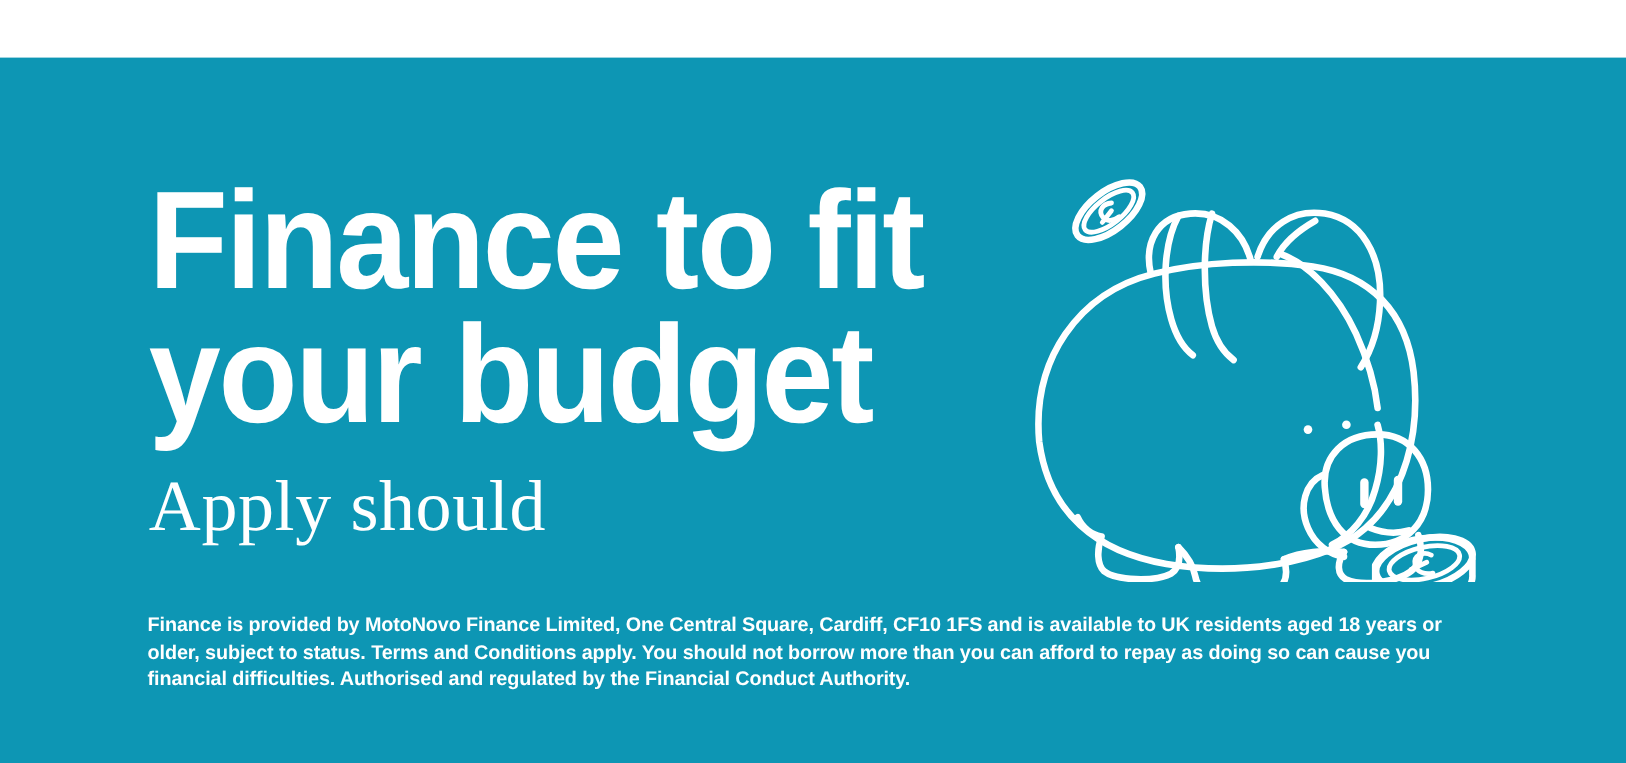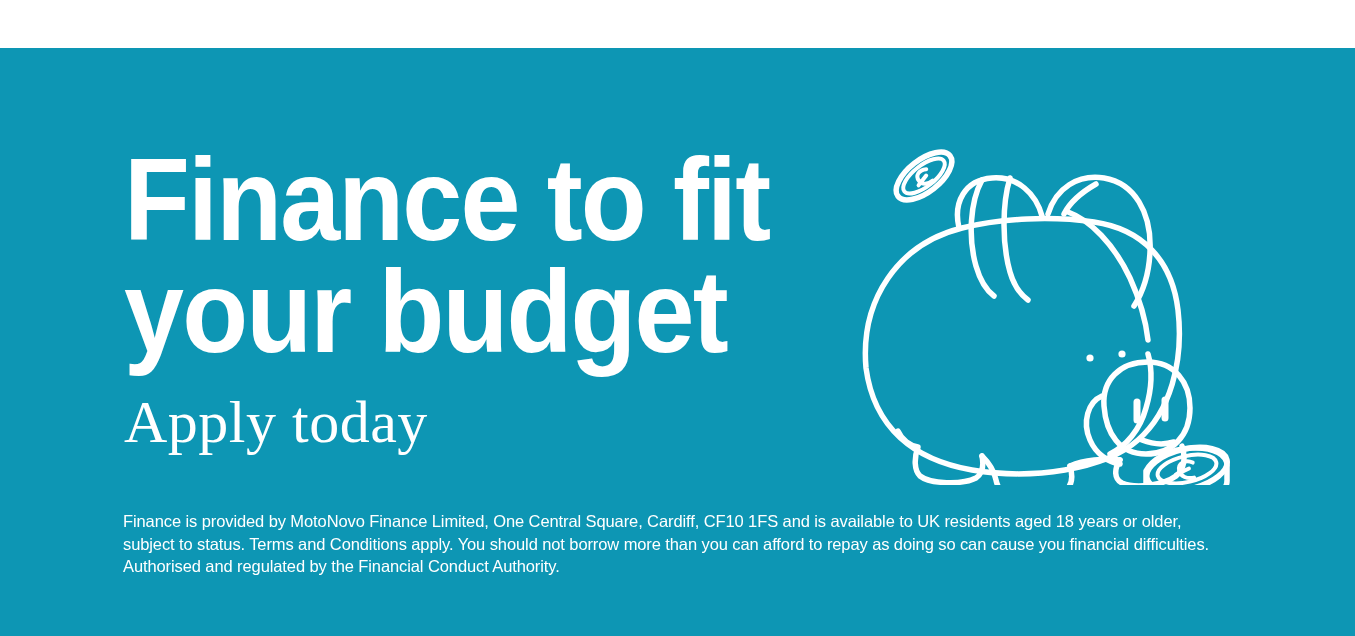--- a/index.html
+++ b/index.html
@@ -60,20 +60,21 @@
     position: absolute;
     left: 123px;
     top: 462px;
     width: 1092px;
     margin: 0;
     color: #ffffff;
     font-family: "Liberation Sans", sans-serif;
     font-size: 16.5px;
     line-height: 22.5px;
     letter-spacing: -0.1px;
+    font-weight: bold;
   }
 
   
   .illustration {
     position: absolute;
     left: 852px;
     top: 92px;
     width: 380px;
     height: 345px;
   }
@@ -84,21 +85,21 @@
   }
 </style>
 </head>
 <body>
 
 <div class="banner">
 
   <div class="copy">
     <h1 class="headline">Finance to fit
 your budget</h1>
-    <p class="subhead">Apply today</p>
+    <p class="subhead">Apply should</p>
   </div>
 
   <p class="legal">Finance is provided by MotoNovo Finance Limited, One Central Square, Cardiff, CF10 1FS and is available to UK residents aged 18 years or older, subject to status. Terms and Conditions apply. You should not borrow more than you can afford to repay as doing so can cause you financial difficulties. Authorised and regulated by the Financial Conduct Authority.</p>
 
   <div class="illustration">
     <svg viewBox="0 0 380 345" xmlns="http://www.w3.org/2000/svg" fill="none" stroke="#ffffff" stroke-width="5.5" stroke-linecap="round" stroke-linejoin="round">
 
       <path d="M14 228
                C 8 160, 46 104, 110 88
                C 150 78, 200 76, 242 82

